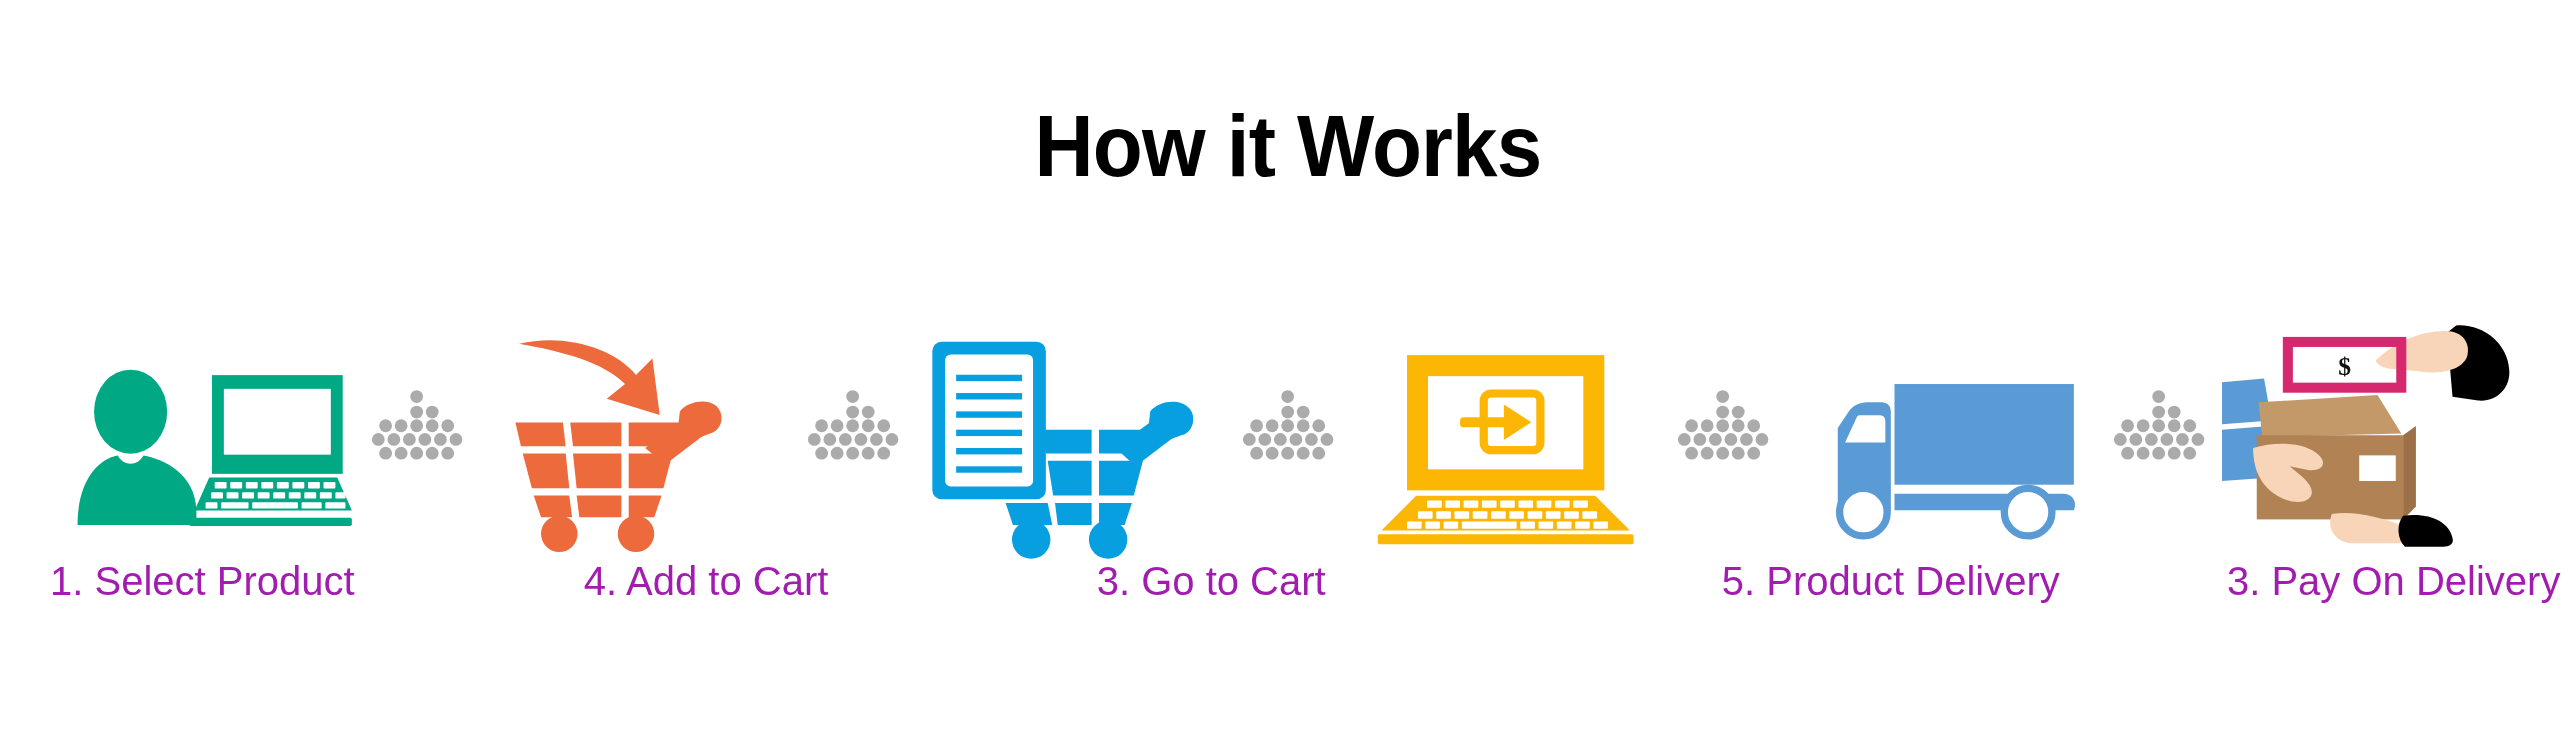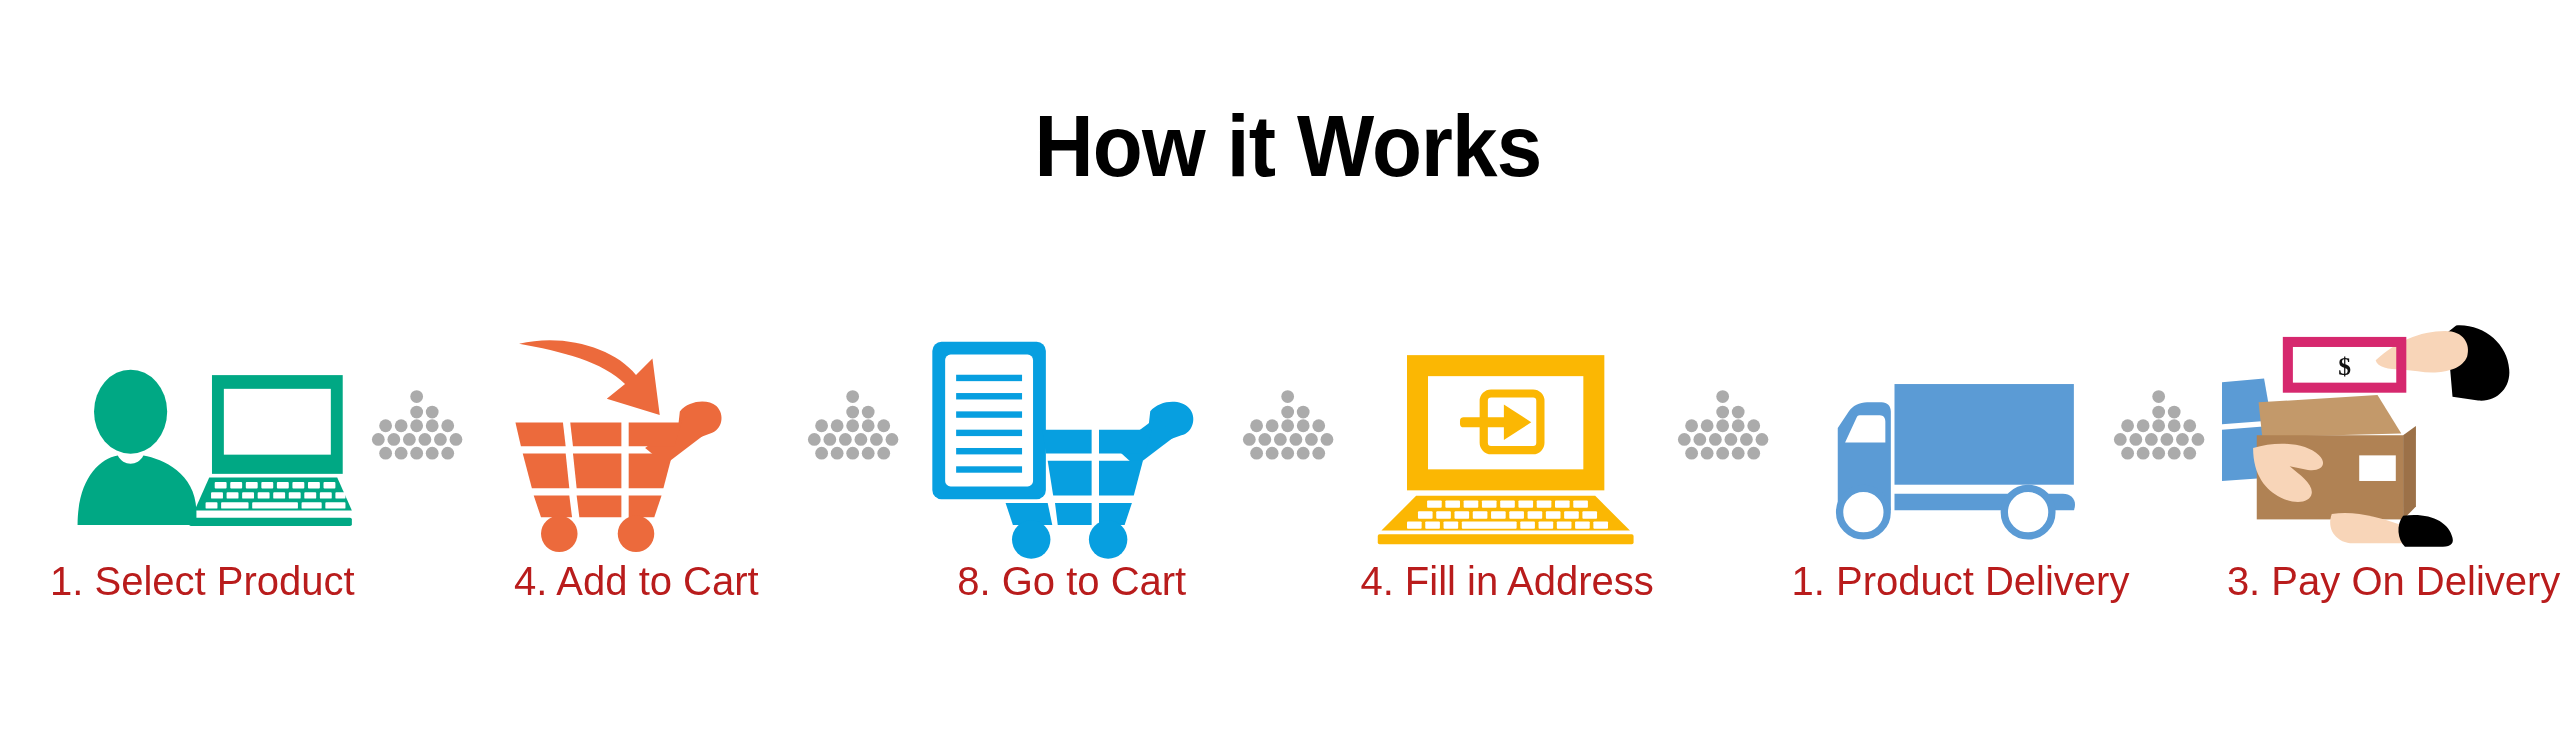--- a/index.html
+++ b/index.html
@@ -80,21 +80,21 @@
     justify-content: space-between;
   }
   .label-cell {
     width: 302px;
     flex: 0 0 auto;
     text-align: center;
     font-family: "Liberation Sans", sans-serif;
     font-weight: 400;
     font-size: 40px;
     line-height: 51px;
-    color: #b91c1c;
+    color: #a21caf;
     white-space: nowrap;
   }
   .label-gap { width: 110px; flex: 0 0 auto; }
 </style>
 </head>
 <body>
 
 <div id="page">
 
   <div id="title">How it Works</div>
@@ -432,23 +432,22 @@
       </svg>
     </div>
 
   </div>
 
   <div id="labels">
     <div class="label-cell">1. Select Product</div>
     <div class="label-gap"></div>
     <div class="label-cell">4. Add to Cart</div>
     <div class="label-gap"></div>
-    <div class="label-cell">8. Go to Cart</div>
+    <div class="label-cell">3. Go to Cart</div>
     <div class="label-gap"></div>
-    <div class="label-cell">4. Fill in Address</div>
     <div class="label-gap"></div>
-    <div class="label-cell">1. Product Delivery</div>
+    <div class="label-cell">5. Product Delivery</div>
     <div class="label-gap"></div>
     <div class="label-cell">3. Pay On Delivery</div>
   </div>
 
 </div>
 
 
 </body></html>

